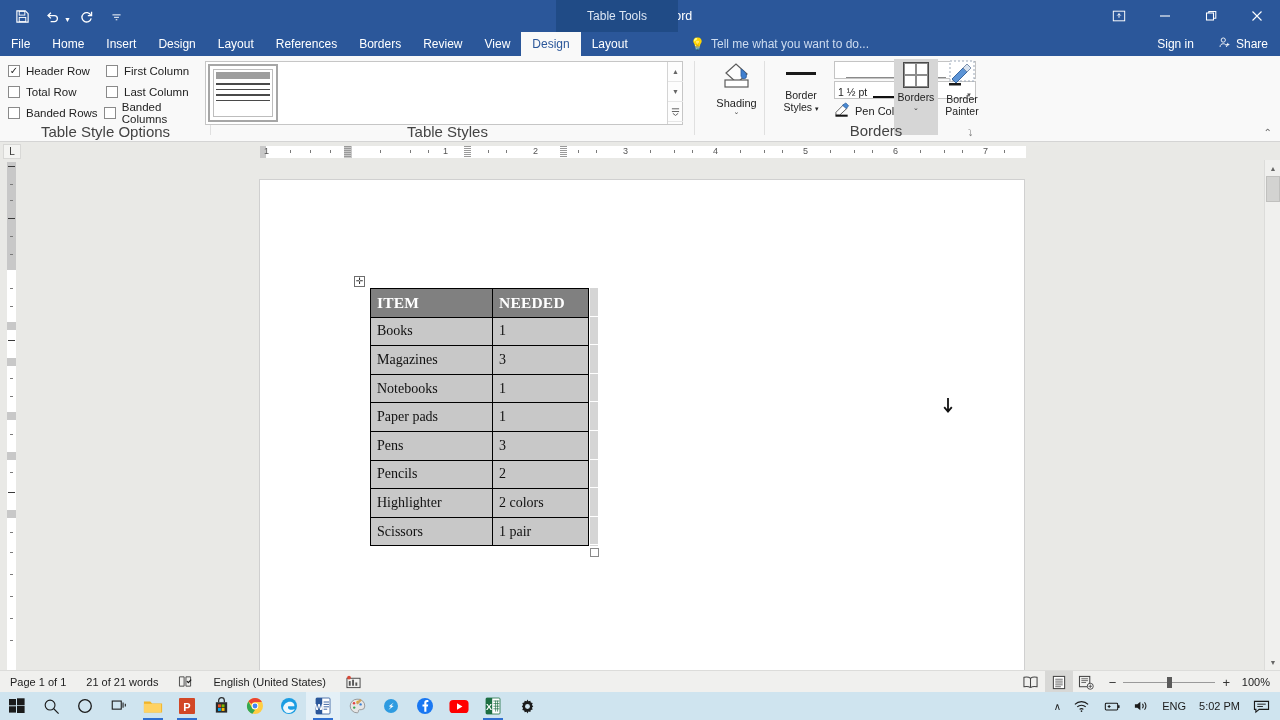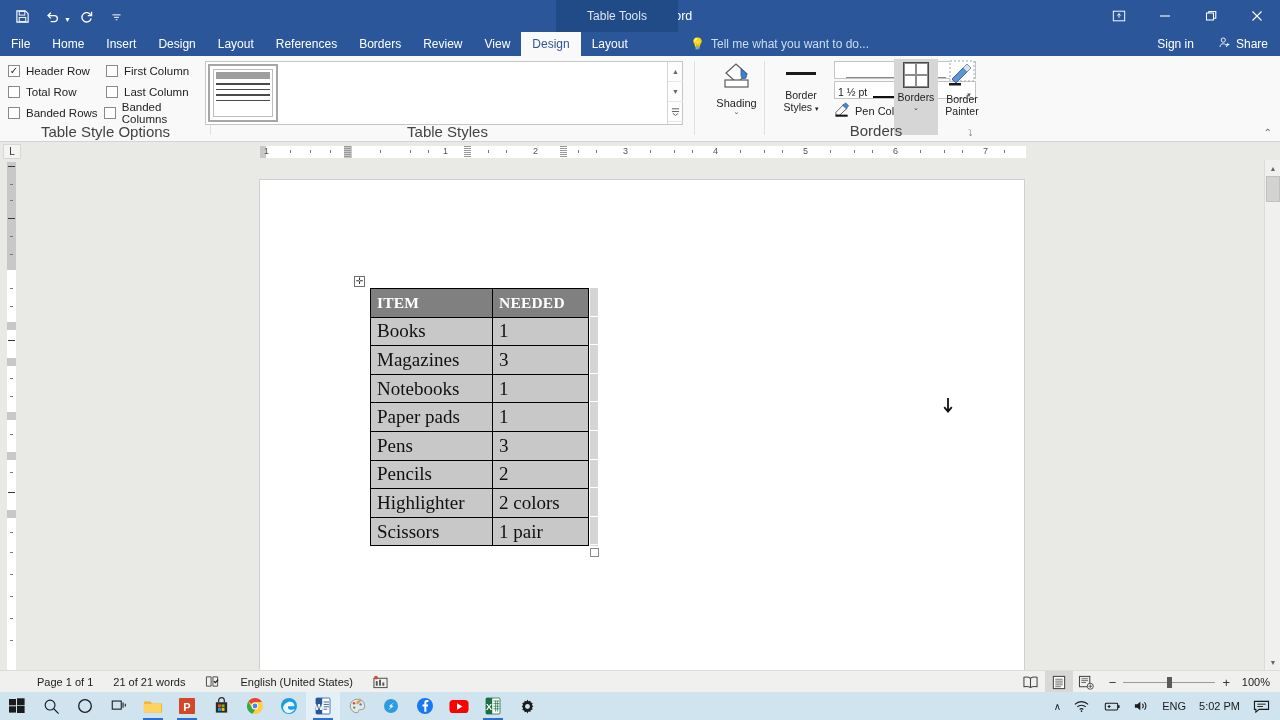--- a/index.html
+++ b/index.html
@@ -179,21 +179,21 @@
     position: absolute; left: -16px; top: -12px; width: 11px; height: 11px;
     border: 1px solid #6e6e6e; background: #fff; color: #333;
     font-size: 9px; line-height: 9px; text-align: center;
   }
   table.doc {
     border-collapse: collapse; background: #22c55e;
     font-family: "Liberation Serif", serif;
   }
   table.doc td, table.doc th {
     border: 1.5px solid #000; padding: 2px 6px; height: 28.6px;
-    font-size: 19px; font-weight: normal; text-align: left; vertical-align: middle;
+    font-size: 14px; font-weight: normal; text-align: left; vertical-align: middle;
   }
   table.doc th { background: #808080; color: #ffffff; font-weight: bold; font-size: 15.5px; letter-spacing: .2px; }
   table.doc td { background: #c8c8c8; color: #101010; }
   table.doc .c-item { width: 122px; }
   table.doc .c-need { width: 96px; }
   .shadowcol {
     position: absolute; left: 100%; top: 0; width: 9px; height: 100%;
     background: #d5d5d5; border-left: 1px solid #fff;
   }
   .shadowcol .seg { height: 28.6px; border-bottom: 1px solid #ffffff; }
@@ -205,21 +205,21 @@
 
   
   .vscroll { position: absolute; right: 0; top: 160px; width: 16px; height: 510px; background: #f0f0ee; border-left: 1px solid #dcdcda; }
   .vs-btn { width: 16px; height: 16px; display: flex; align-items: center; justify-content: center; font-size: 7px; color: #666; }
   .vs-thumb { position: absolute; top: 16px; left: 1px; width: 14px; height: 26px; background: #d3d3d1; border: 1px solid #c0c0be; }
 
   
   .statusbar {
     position: absolute; bottom: 28px; left: 0; width: 1280px; height: 22px;
     background: #f0f0ee; border-top: 1px solid #dcdcda;
-    display: flex; align-items: center; font-size: 11px; color: #222; padding-left: 27px;
+    display: flex; align-items: center; font-size: 11px; color: #222;
   }
   .sb-item { padding: 0 10px; display: flex; align-items: center; gap: 5px; white-space: nowrap; }
   .sb-right { position: absolute; right: 0; top: 0; height: 22px; display: flex; align-items: center; }
   .viewbtn { width: 28px; height: 22px; display: flex; align-items: center; justify-content: center; color: #444; }
   .viewbtn.active { background: #d8d8d6; }
   .zoomslider { display: flex; align-items: center; gap: 7px; padding: 0 8px; }
   .zs-track { position: relative; width: 92px; height: 1px; background: #9a9a9a; }
   .zs-thumb { position: absolute; left: 44px; top: -5px; width: 5px; height: 11px; background: #5a5a5a; }
   .zoompct { width: 42px; text-align: right; padding-right: 10px; font-size: 11px; }
 

